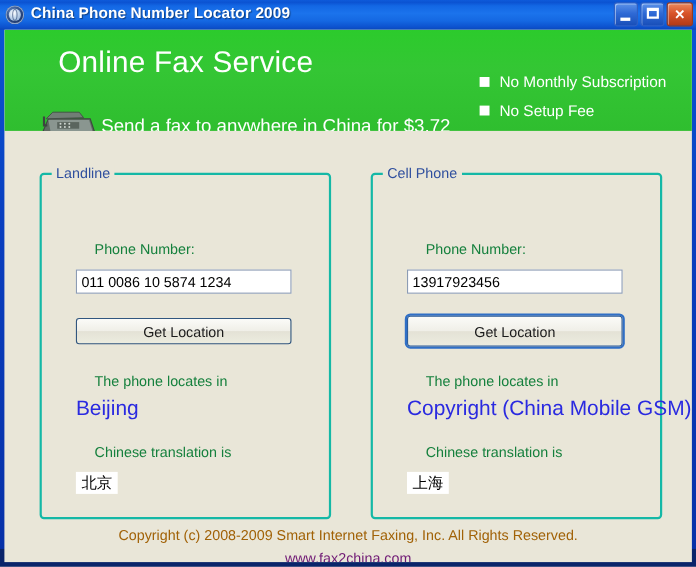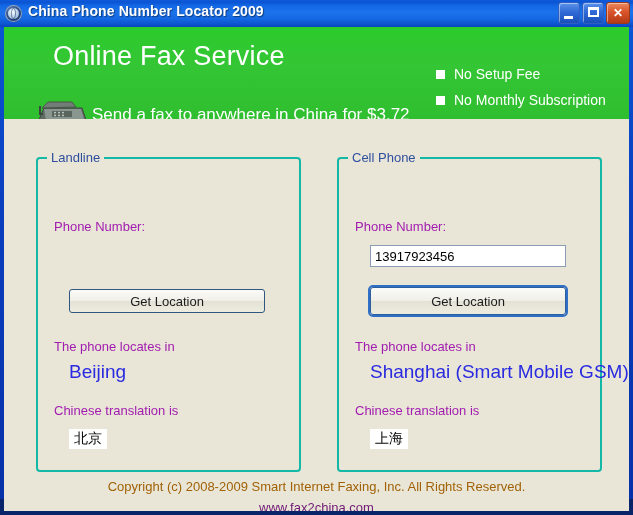--- a/index.html
+++ b/index.html
@@ -196,23 +196,23 @@
     left: 9px; top: -9px;
     padding: 0 4px;
     background: #e9e6d8;
     font-size: 13px;
     color: #2f4f9e;
     white-space: nowrap;
   }
 
   .field-label {
     position: absolute;
-    left: 16px;
-    font-size: 13px;
-    color: #a21caf;
+    left: 48px;
+    font-size: 13px;
+    color: #15803d;
     white-space: nowrap;
   }
   .label-phone { top: 60px; }
   .label-locates { top: 180px; }
   .label-translation { top: 244px; }
 
   .phone-input {
     position: absolute;
     left: 31px; top: 86px;
     width: 196px; height: 22px;
@@ -256,21 +256,20 @@
   }
   .cn-box {
     position: absolute;
     left: 31px; top: 270px;
     background: #ffffff;
     color: #000;
     font-size: 14px;
     padding: 2px 5px;
     line-height: 1.15;
     white-space: nowrap;
-    font-family: Liberation Mono, monospace;
   }
 
   
   .footer {
     position: absolute;
     left: 0; top: 452px;
     width: 625px;
     text-align: center;
   }
   .copyright {
@@ -328,50 +327,51 @@
         <circle cx="27" cy="15.4" r="0.9" fill="#cdd6d0"></circle>
         <circle cx="31" cy="15.4" r="0.9" fill="#cdd6d0"></circle>
         <path d="M8 6 L8 14 L11 14" fill="none" stroke="#3c453f" stroke-width="2"></path>
       </svg>
 
       <div class="banner-sub">Send a fax to anywhere in China for $3.72</div>
 
       <div class="bullets">
         <div class="bullet-row">
           <span class="bullet-sq"></span>
+          <span class="bullet-label">No Monthly Subscription</span>
+        </div>
+        <div class="bullet-row">
+          <span class="bullet-sq"></span>
           <span class="bullet-label">No Setup Fee</span>
         </div>
         <div class="bullet-row">
-          <span class="bullet-sq"></span>
-          <span class="bullet-label">No Monthly Subscription</span>
-        </div>
-        <div class="bullet-row">
 
           <span class="bullet-label">Pay As You Go!</span>
         </div>
       </div>
     </div>
 
     <div class="group landline">
       <div class="group-legend">Landline</div>
       <div class="field-label label-phone">Phone Number:</div>
+      <input class="phone-input" type="text" value="011 0086 10 5874 1234" style="">
       <button class="get-btn">Get Location</button>
       <div class="field-label label-locates">The phone locates in</div>
       <div class="result-city">Beijing</div>
       <div class="field-label label-translation">Chinese translation is</div>
       <div class="cn-box">北京</div>
     </div>
 
     <div class="group cell">
       <div class="group-legend">Cell Phone</div>
       <div class="field-label label-phone">Phone Number:</div>
       <input class="phone-input" type="text" value="13917923456" style="">
       <button class="get-btn focused">Get Location</button>
       <div class="field-label label-locates">The phone locates in</div>
-      <div class="result-city">Shanghai (Smart Mobile GSM)</div>
+      <div class="result-city">Copyright (China Mobile GSM)</div>
       <div class="field-label label-translation">Chinese translation is</div>
       <div class="cn-box">上海</div>
     </div>
 
     <div class="footer">
       <div class="copyright">Copyright (c) 2008-2009 Smart Internet Faxing, Inc. All Rights Reserved.</div>
       <a class="site-link">www.fax2china.com</a>
     </div>
 
   </div>

